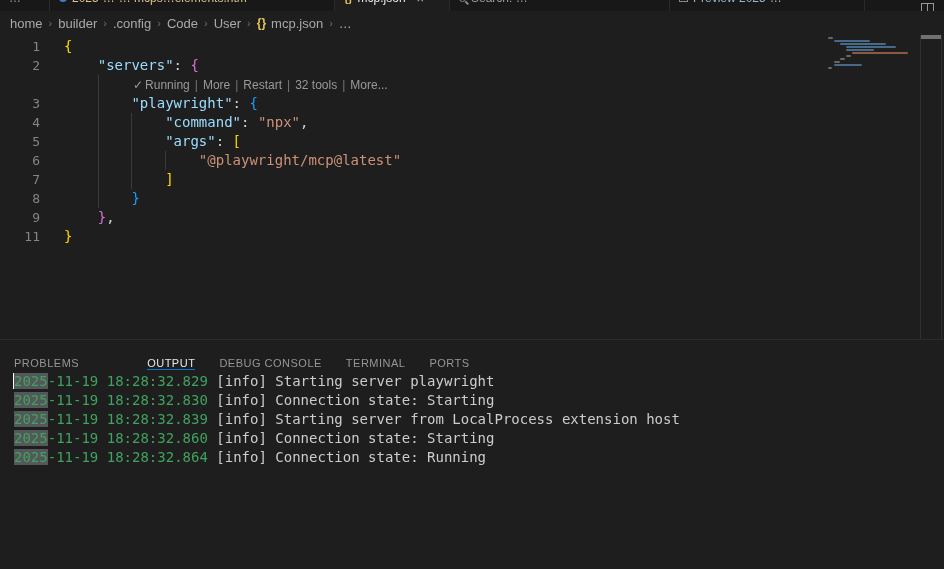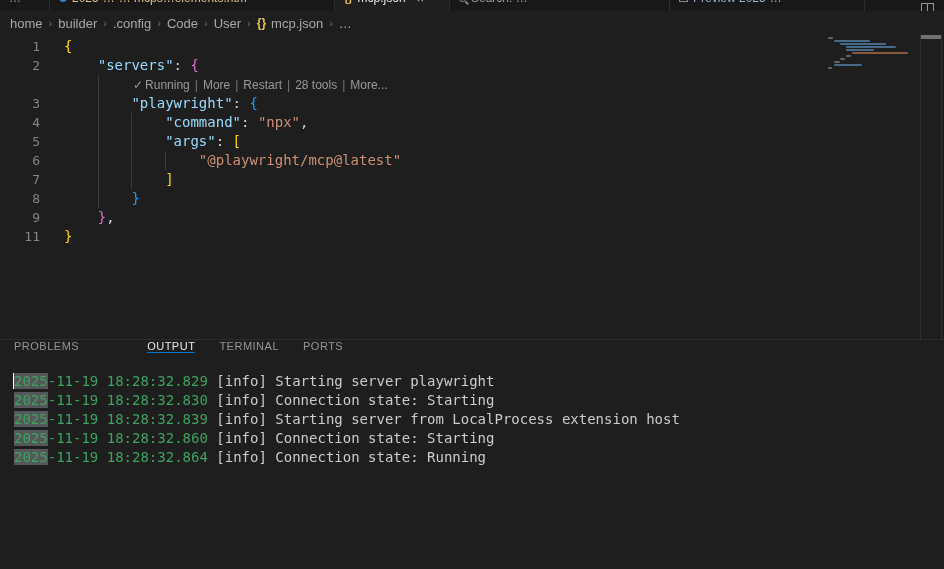--- a/index.html
+++ b/index.html
@@ -50,21 +50,21 @@
   .lens-check { margin-right: 2px; }
 
   #minimap { position: absolute; top: 2px; right: 26px; width: 92px; height: 64px; }
   .mark { position: absolute; height: 2px; border-radius: 1px; }
   .sb-line { position: absolute; top: 0; bottom: 0; width: 1px; background: #2f2f2f; }
   #sb-thumb { position: absolute; top: 0; right: 3px; width: 20px; height: 4px; background: #707070; }
 
   
   #panel { height: 230px; border-top: 1px solid #2b2b2b; background: #1e1e1e; }
   #paneltabs { height: 30px; display: flex; gap: 24px; padding-left: 14px; font-size: 11px;
-               letter-spacing: 0.5px; color: #969696; align-items: flex-start; }
+               letter-spacing: 0.5px; color: #969696; align-items: flex-end; }
   .ptab { display: flex; align-items: center; border-bottom: 1px solid transparent; cursor: pointer; }
   .ptab.active { color: #e7e7e7; border-bottom-color: var(--accent, #0078d4); margin-left: 44px; }
   #output { font-family: "DejaVu Sans Mono", monospace; font-size: 14px; line-height: 19px;
             padding-left: 14px; padding-top: 2px; color: var(--log, #cccccc); }
   .logrow { white-space: pre; height: 19px; }
   .ts { color: var(--ts, #3fa25f); }
   .hl { background: var(--hl, #55585a); color: var(--ts, #3fa25f); }
   .hl.cursor { border-left: 1px solid #ffffff; margin-left: -1px; }
   .num { color: var(--num, #3794ff); }
 </style>
@@ -126,21 +126,21 @@
       </div>
       <div class="lensrow">
         <div class="guide" style="left: 97.72px;"></div>
         <span class="lens-check">✓</span>
         <span class="lens-item">Running</span>
         <span class="lens-sep">|</span>
         <span class="lens-item">More</span>
         <span class="lens-sep">|</span>
         <span class="lens-item">Restart</span>
         <span class="lens-sep">|</span>
-        <span class="lens-item">28 tools</span>
+        <span class="lens-item">32 tools</span>
         <span class="lens-sep">|</span>
         <span class="lens-item">More...</span>
       </div>
       <div class="row">
         <div class="guide" style="left: 97.72px;"></div>
         <div class="ln">3</div>
         <span class="codeline"><span class="pun">        </span><span class="key">"playwright"</span><span class="pun">: </span><span class="b3">{</span></span>
       </div>
       <div class="row">
         <div class="guide" style="left: 97.72px;"></div>
@@ -196,20 +196,21 @@
     </div>
   <div class="sb-line" style="right:23px;"></div>
   <div class="sb-line" style="right:2px;"></div>
   <div id="sb-thumb"></div>
 </div>
 
 <div id="panel">
   <div id="paneltabs">
       <div class="ptab">PROBLEMS</div>
       <div class="ptab active">OUTPUT</div>
+      <div class="ptab">DEBUG CONSOLE</div>
       <div class="ptab">TERMINAL</div>
       <div class="ptab">PORTS</div>
     </div>
   <div id="output">
       <div class="logrow"><span class="hl cursor">2025</span><span class="ts">-11-19 18:28:32.829</span><span> [info] </span><span>Starting server playwright</span></div>
       <div class="logrow"><span class="hl">2025</span><span class="ts">-11-19 18:28:32.830</span><span> [info] </span><span>Connection state: Starting</span></div>
       <div class="logrow"><span class="hl">2025</span><span class="ts">-11-19 18:28:32.839</span><span> [info] </span><span>Starting server from LocalProcess extension host</span></div>
       <div class="logrow"><span class="hl">2025</span><span class="ts">-11-19 18:28:32.860</span><span> [info] </span><span>Connection state: Starting</span></div>
       <div class="logrow"><span class="hl">2025</span><span class="ts">-11-19 18:28:32.864</span><span> [info] </span><span>Connection state: Running</span></div>
     </div>

